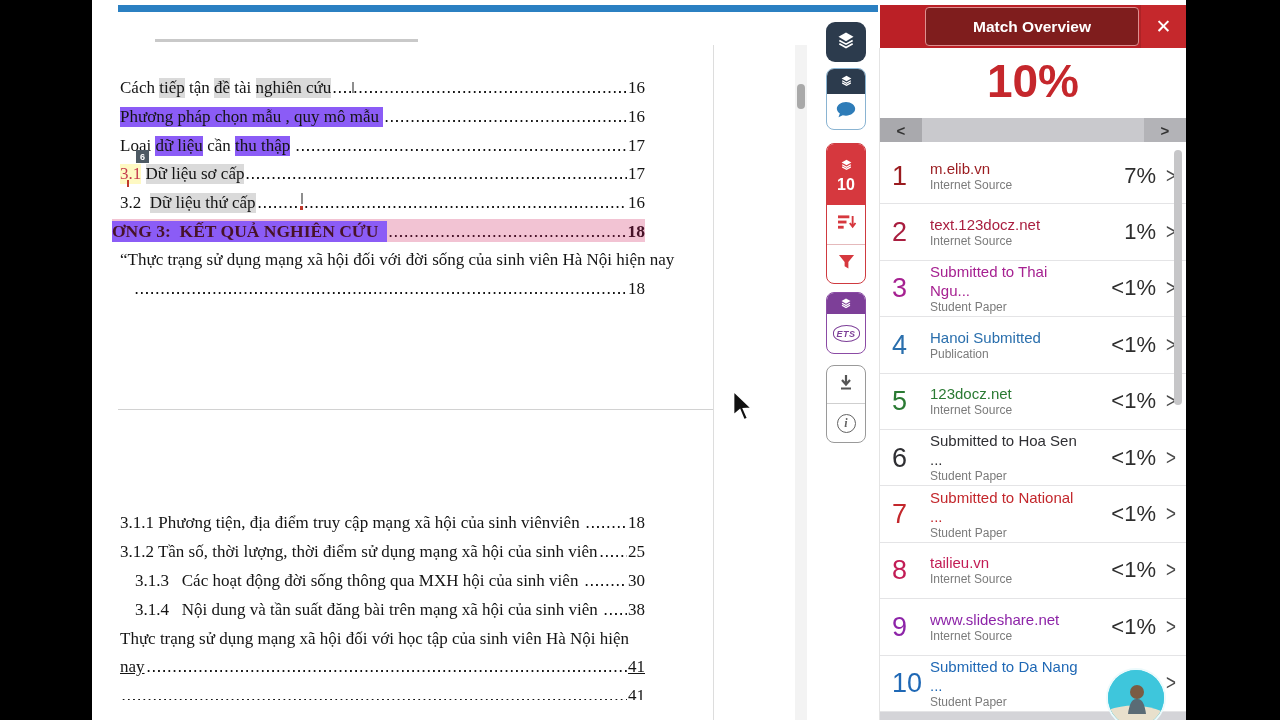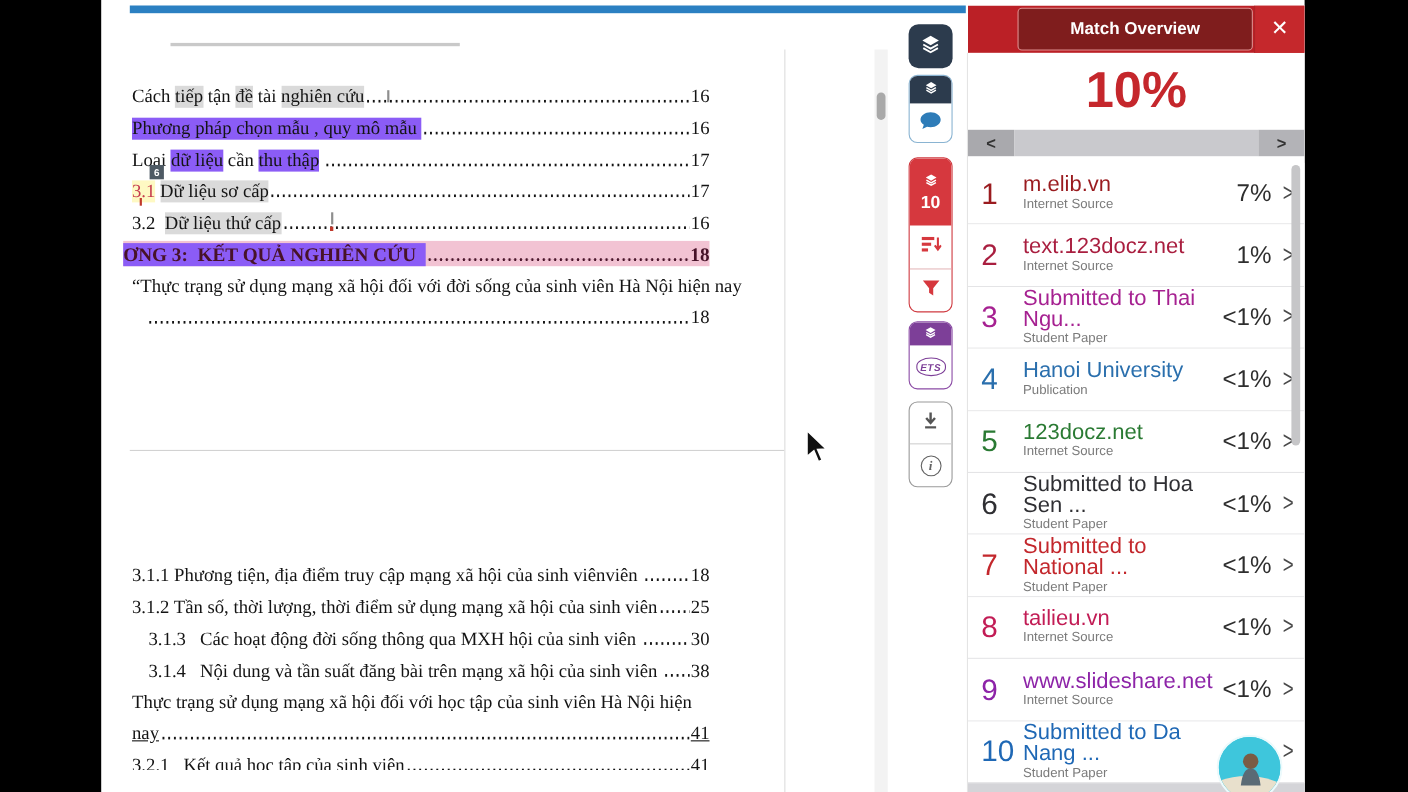--- a/index.html
+++ b/index.html
@@ -77,21 +77,21 @@
   .panel-nav { position:absolute; top:113px; left:0; right:0; height:24px; display:flex; }
   .nav-btn { width:42px; height:24px; display:flex; align-items:center; justify-content:center; color:#333;
              font-size:15px; font-weight:700; }
   .nav-prev { background:#a9a9ad; }
   .nav-track { flex:1; background:#c9c9cd; }
   .nav-next { background:#b3b3b7; }
   .src-list { position:absolute; top:143px; left:0; right:0; bottom:0; }
   .src-row { height:56.4px; border-bottom:1px solid #e4e4e6; display:flex; align-items:center; padding-left:12px; background:#fff; }
   .src-num { width:36px; font-size:27px; line-height:30px; }
   .src-mid { flex:1; min-width:0; padding-left:2px; }
-  .src-title { font-size:20px; line-height:19px; }
+  .src-title { font-size:15px; line-height:19px; }
   .src-type { font-size:12px; color:#7b7b7b; line-height:15px; }
   .src-pct { width:66px; text-align:right; font-size:22px; color:#2e2e2e; font-weight:500; }
   .src-chev { width:30px; text-align:center; color:#4a4a4a; font-size:17px; transform:scaleY(1.35); }
   .panel-scroll-thumb { position:absolute; right:4px; top:145px; width:8px; height:255px; background:#c6c6c8; border-radius:4px; }
   .panel-footer { position:absolute; left:0; right:0; bottom:0; height:8px; background:#d4d4d8; }
   .avatar { position:absolute; left:226px; top:663px; width:60px; height:60px; border-radius:50%;
             border:2px solid rgba(255,255,255,0.9); overflow:hidden; background:#3ec6dc; }
 
   .cursor { position:absolute; left:731px; top:390px; }
 </style>
@@ -109,21 +109,21 @@
     <div class="doc-line" style="top: 190.5px; left: 28px;"><span>3.2  </span><span class="hl-g">Dữ liệu thứ cấp</span><div class="leader"></div><span class="page">16</span></div>
     <div class="doc-line heading" style="top: 219px; left: 20px;"><span class="hl-p">ƠNG 3:  KẾT QUẢ NGHIÊN CỨU  </span><div class="leader dark"></div><span class="page">18</span></div>
     <div class="doc-line" style="top: 248px; left: 28px;"><span>“Thực trạng sử dụng mạng xã hội đối với đời sống của sinh viên Hà Nội hiện nay</span></div>
     <div class="doc-line" style="top: 276.5px; left: 41px;"><div class="leader"></div><span class="page">18</span></div>
     <div class="doc-line" style="top: 511px; left: 28px;"><span>3.1.1 Phương tiện, địa điểm truy cập mạng xã hội của sinh viênviên </span><div class="leader"></div><span class="page">18</span></div>
     <div class="doc-line" style="top: 540px; left: 28px;"><span>3.1.2 Tần số, thời lượng, thời điểm sử dụng mạng xã hội của sinh viên</span><div class="leader"></div><span class="page">25</span></div>
     <div class="doc-line" style="top: 569px; left: 43px;"><span>3.1.3   Các hoạt động đời sống thông qua MXH hội của sinh viên </span><div class="leader"></div><span class="page">30</span></div>
     <div class="doc-line" style="top: 597.5px; left: 43px;"><span>3.1.4   Nội dung và tần suất đăng bài trên mạng xã hội của sinh viên </span><div class="leader"></div><span class="page">38</span></div>
     <div class="doc-line" style="top: 626.5px; left: 28px;"><span>Thực trạng sử dụng mạng xã hội đối với học tập của sinh viên Hà Nội hiện</span></div>
     <div class="doc-line" style="top: 655px; left: 28px; text-decoration: underline;"><span>nay</span><div class="leader"></div><span class="page">41</span></div>
-    <div class="doc-line" style="top: 683.5px; left: 28px;"><span>3.2.1   Kết quả học tập của sinh viên</span><div class="leader"></div><span class="page">41</span></div>
+    <div class="doc-line" style="top: 683.5px; left: 28px;"><div class="leader"></div><span class="page">41</span></div>
   </div>
 <div class="heading-underline"></div>
 <div class="doc-divider"></div>
 <div class="page-edge"></div>
 <div class="badge6">6</div>
 <div class="caret" style="left:352px;top:82px;width:2px;height:11px;"></div>
 <div class="red-tick" style="left:127px;top:180px;width:2px;height:7px;"></div>
 <div class="caret" style="left:301px;top:193px;width:2px;height:11px;"></div>
 <div class="red-tick" style="left:300px;top:206px;width:3px;height:4px;"></div>
 <div class="clipped-line">
@@ -262,21 +262,21 @@
       <div class="src-title" style="color: rgb(166, 33, 145);">Submitted to Thai Ngu...</div>
       <div class="src-type">Student Paper</div>
     </div>
     <div class="src-pct">&lt;1%</div>
     <div class="src-chev">&gt;</div>
   </div>
 
   <div class="src-row">
     <div class="src-num" style="color: rgb(42, 111, 173);">4</div>
     <div class="src-mid">
-      <div class="src-title" style="color: rgb(42, 111, 173);">Hanoi University</div>
+      <div class="src-title" style="color: rgb(42, 111, 173);">Hanoi Submitted</div>
       <div class="src-type">Publication</div>
     </div>
     <div class="src-pct">&lt;1%</div>
     <div class="src-chev">&gt;</div>
   </div>
 
   <div class="src-row">
     <div class="src-num" style="color: rgb(42, 122, 51);">5</div>
     <div class="src-mid">
       <div class="src-title" style="color: rgb(42, 122, 51);">123docz.net</div>

